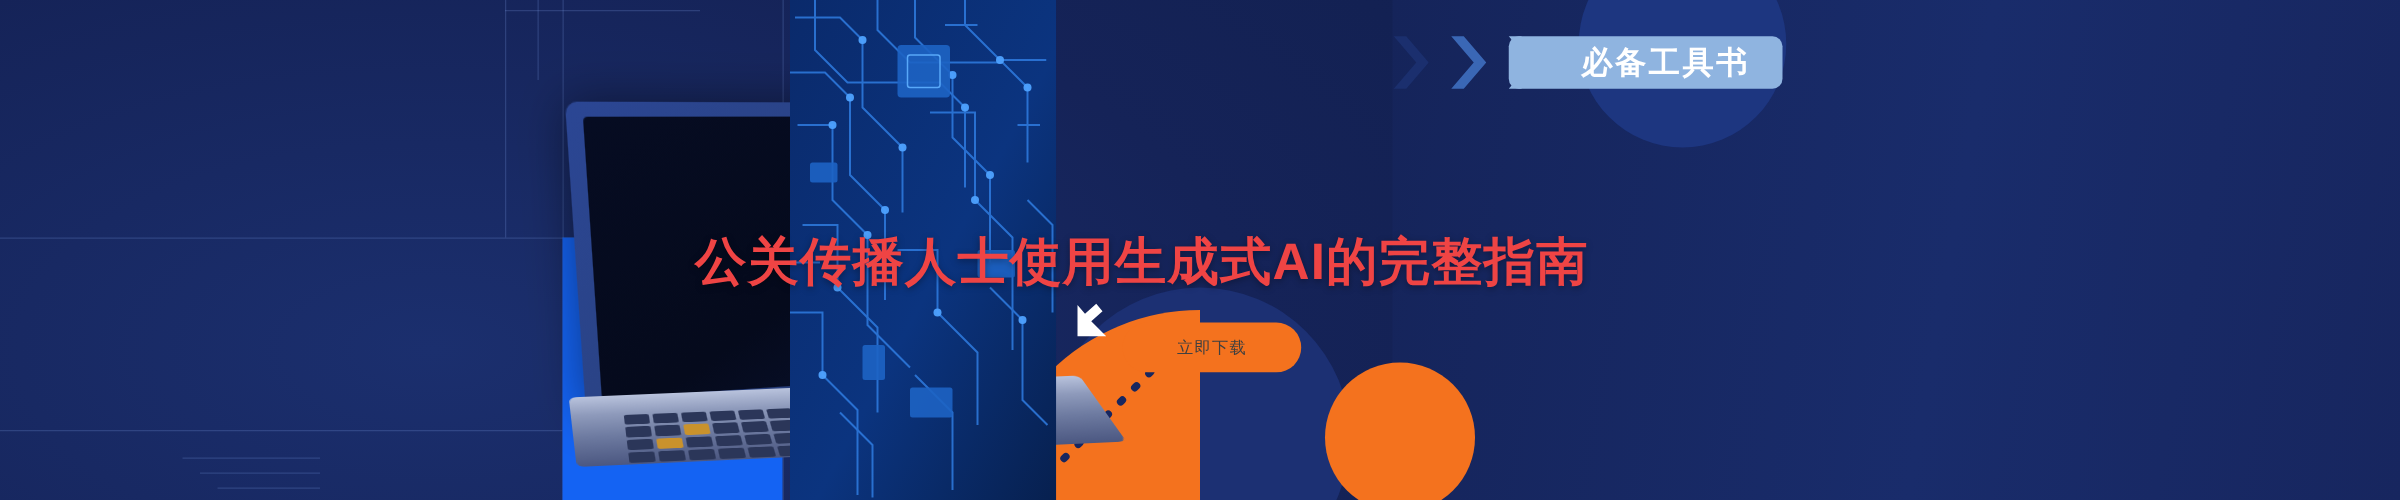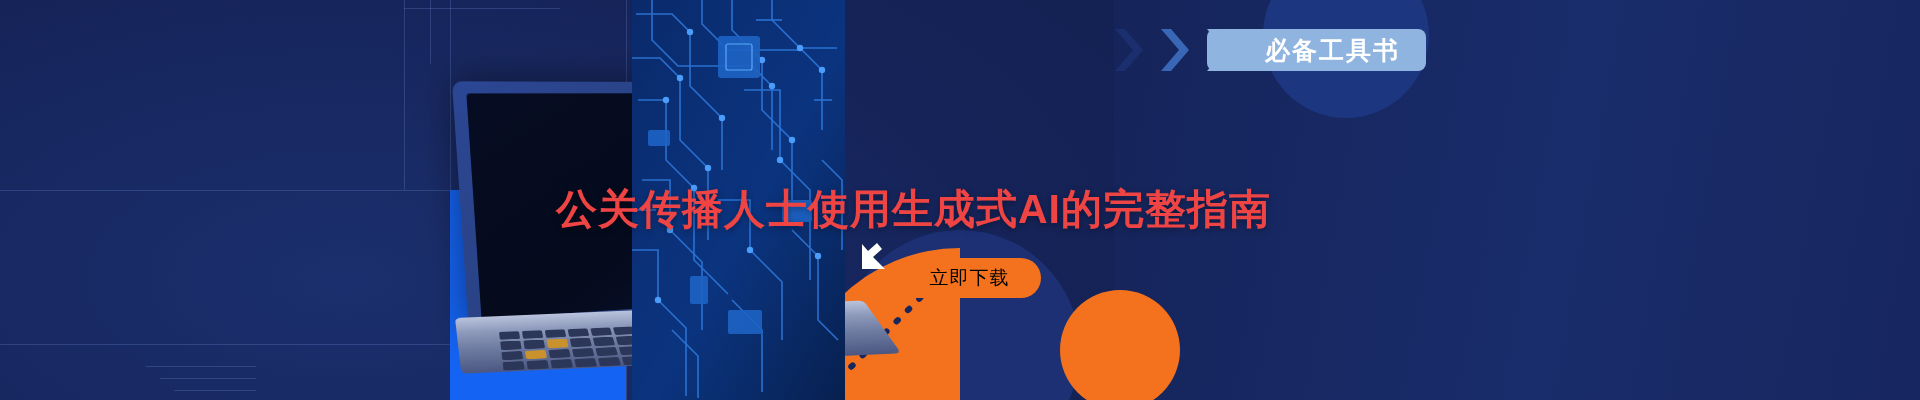--- a/index.html
+++ b/index.html
@@ -229,22 +229,22 @@
   
   .cta {
     position: absolute;
     left: 898px;
     top: 258px;
     width: 143px;
     height: 40px;
     background: #f4721e;
     border: none;
     border-radius: 21px;
-    color: #000000;
-    font-size: 19px;
+    color: #404040;
+    font-size: 13px;
     font-family: "Liberation Sans", "DejaVu Sans", sans-serif;
     letter-spacing: 1px;
     cursor: pointer;
     display: flex;
     align-items: center;
     justify-content: center;
     padding: 0;
   }
 </style>
 </head>

